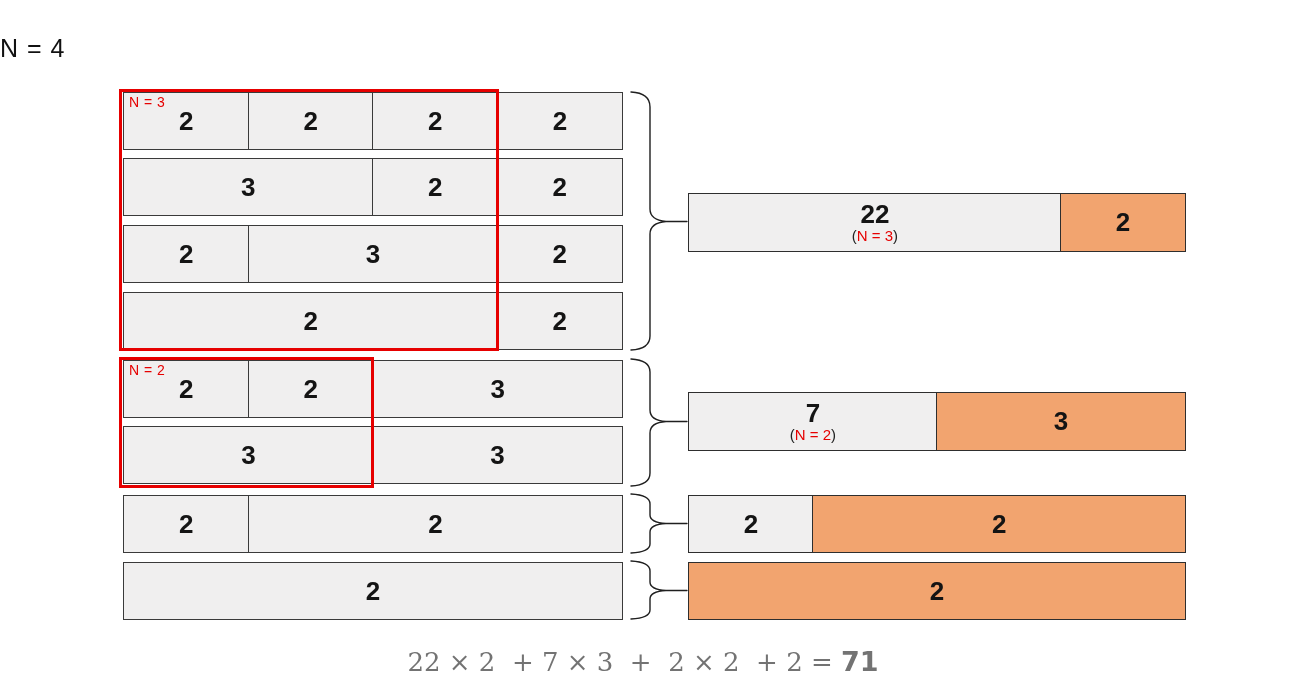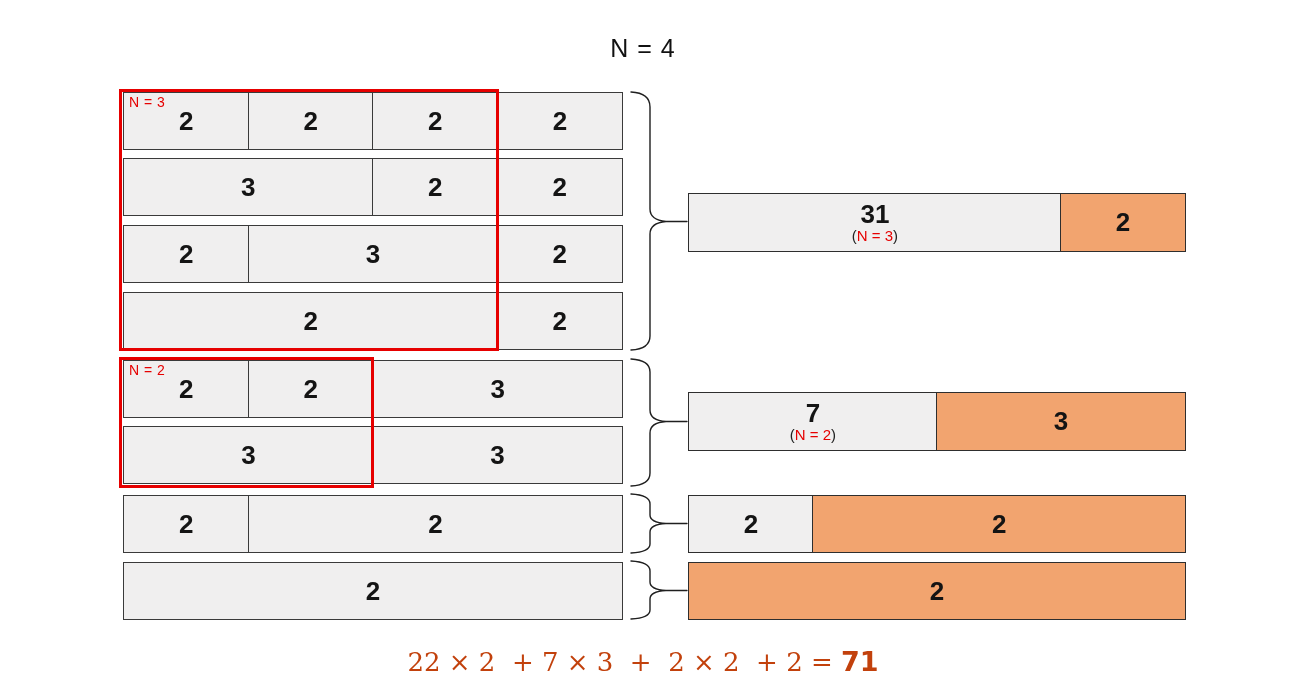--- a/index.html
+++ b/index.html
@@ -1,21 +1,21 @@
 <!DOCTYPE html>
 <html><head>
 <meta charset="utf-8">
 <style>
   html,body{margin:0;padding:0;background:#ffffff;}
   .canvas{
     position:relative;width:1293px;height:698px;background:#ffffff;
     font-family:"Liberation Sans",sans-serif;overflow:hidden;
   }
   .title{
-    position:absolute;top:34px;left:0;width:1286px;text-align:center;
+    position:absolute;top:34px;left:0;width:1286px;
     font-size:25px;color:#111;letter-spacing:1px;
   }
   
   .row{position:absolute;left:123px;width:500px;height:58px;display:flex;}
   .cell{
     background:#f0efef;border:1.7px solid #3a3a3a;box-sizing:border-box;
     display:flex;align-items:center;justify-content:center;
     font-size:26px;font-weight:700;color:#141414;
   }
   .cell + .cell{margin-left:-1.7px;}
@@ -34,21 +34,21 @@
   .seg + .seg{margin-left:-1.7px;}
   .seg.gray{background:#f0efef;}
   .seg.orange{background:#f2a46f;}
   .seg .big{font-size:26px;font-weight:700;color:#141414;line-height:1.02;}
   .seg .sub{font-size:15px;color:#222;line-height:1.15;white-space:pre;text-align:center;}
   .seg .sub .r{color:#e60000;}
   svg.braces{position:absolute;left:0;top:0;width:1293px;height:698px;pointer-events:none;}
   svg.braces path{fill:none;stroke:#1f1f1f;stroke-width:1.4;stroke-linecap:round;}
   .equation{
     position:absolute;top:646px;left:0;width:1286px;text-align:center;
-    font-family:"DejaVu Serif",serif;font-size:26px;color:#c2410c;white-space:pre;
+    font-family:"DejaVu Serif",serif;font-size:26px;color:#737373;white-space:pre;
   }
   .equation .result{
     font-family:"DejaVu Sans","Liberation Sans",sans-serif;
     font-weight:700;font-size:27px;
   }
 </style>
 </head>
 <body>
 
 <div class="canvas">
@@ -101,21 +101,21 @@
 
   <svg class="braces" viewBox="0 0 1293 698">
     <path d="M 631,92 Q 650,93 650,107 L 650,209 Q 650,220 666,221.5 Q 650,223 650,234 L 650,336 Q 650,349 631,350 M 666,221.5 L 687,221.5"></path>
     <path d="M 631,359 Q 650,360 650,372 L 650,410 Q 650,420.5 666,421.5 Q 650,422.5 650,433 L 650,473 Q 650,485 631,486 M 666,421.5 L 687,421.5"></path>
     <path d="M 631,494 Q 650,495 650,504 L 650,515 Q 650,522.5 666,523.5 Q 650,524.5 650,532 L 650,544 Q 650,552 631,553 M 666,523.5 L 687,523.5"></path>
     <path d="M 631,561 Q 650,562 650,571 L 650,582 Q 650,589.5 666,590.5 Q 650,591.5 650,599 L 650,610 Q 650,618 631,619 M 666,590.5 L 687,590.5"></path>
   </svg>
 
   <div class="bar" style="top:193px;height:59px">
     <div class="seg gray" style="flex:3 1 0">
-      <span class="big">31</span>
+      <span class="big">22</span>
       <span class="sub"><span>(</span><span class="r">N = 3</span><span>)</span></span>
     </div>
     <div class="seg orange" style="flex:1 1 0">
       <span class="big">2</span>
     </div>
   </div>
 
   <div class="bar" style="top:392px;height:59px">
     <div class="seg gray" style="flex:1 1 0">
       <span class="big">7</span>

